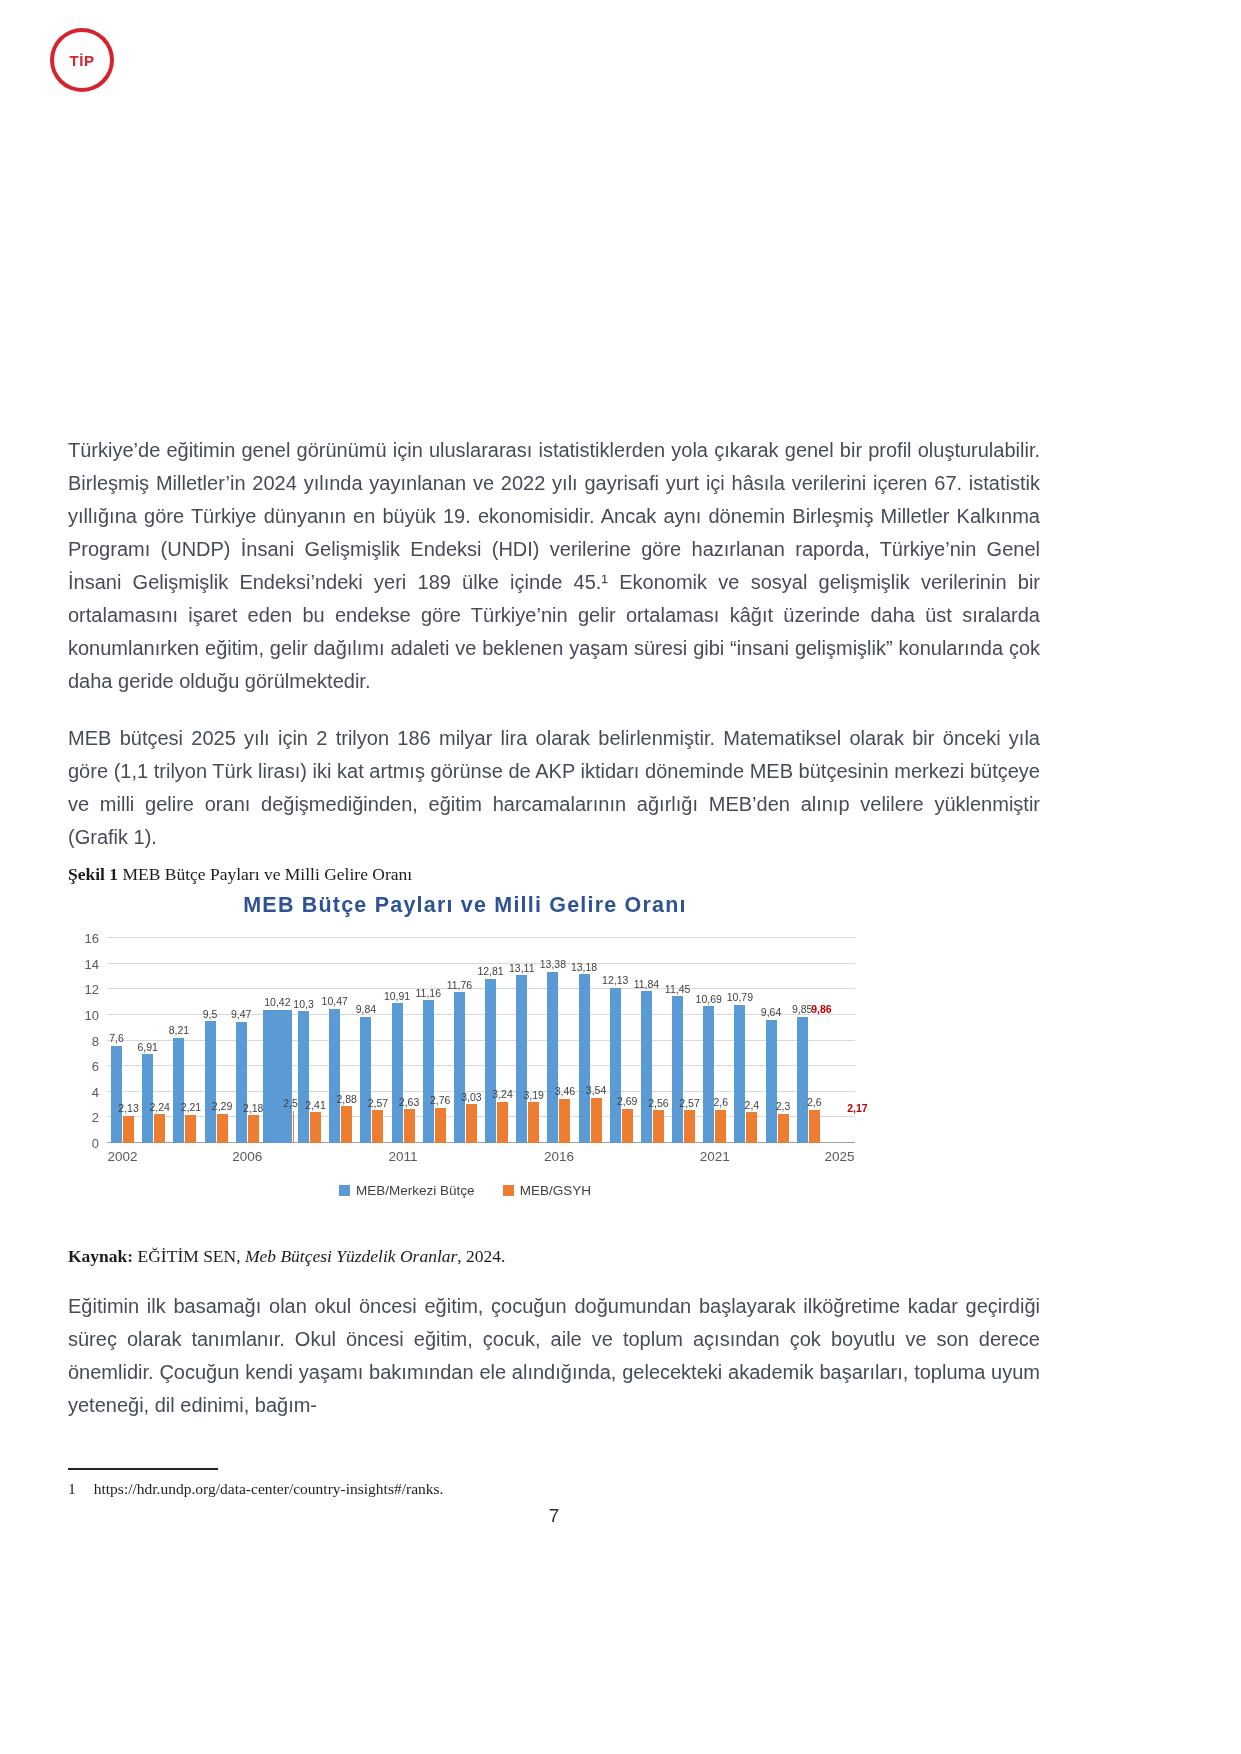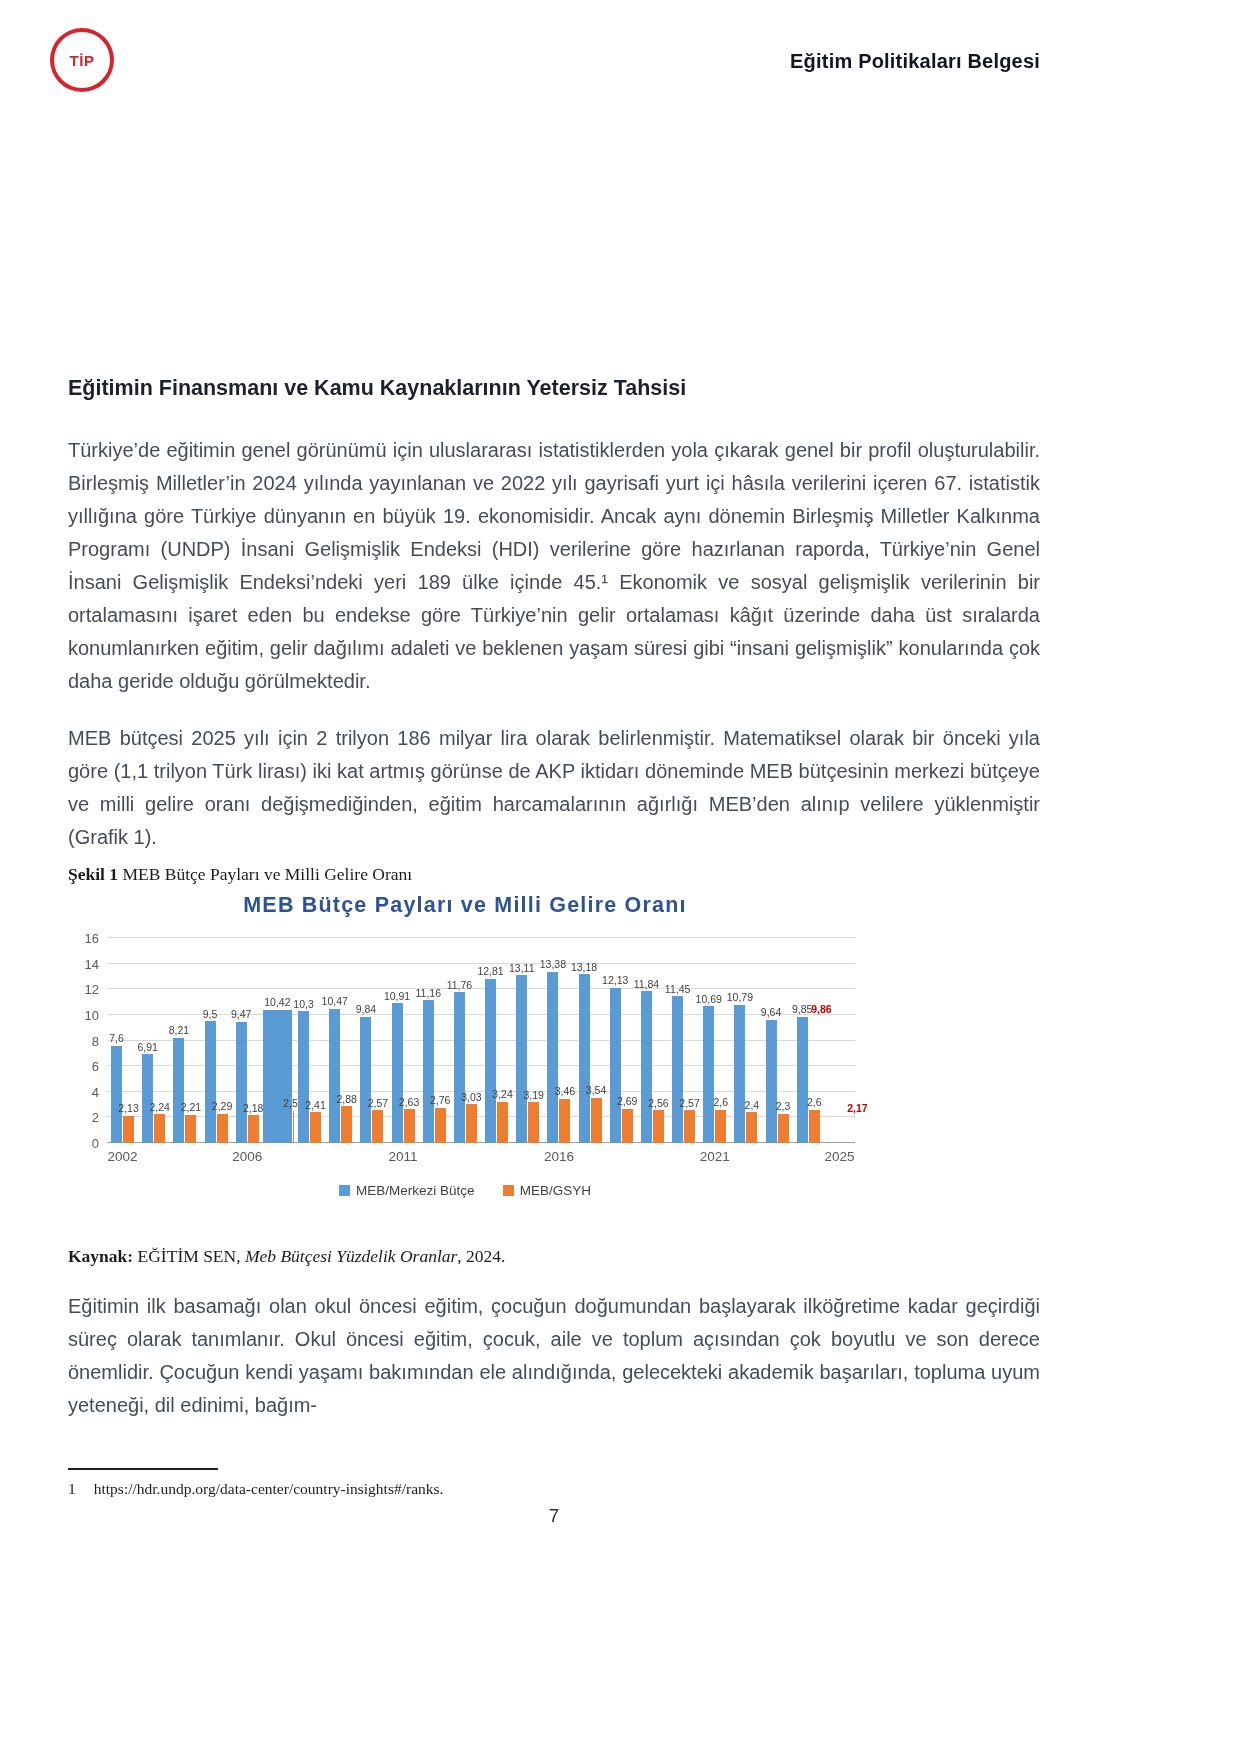--- a/index.html
+++ b/index.html
@@ -70,23 +70,21 @@
 </head>
 <body>
 
 <div class="page">
 
   <div class="logo">
     <div class="logo-ring">
       <span class="logo-text">TİP</span>
     </div>
   </div>
-  <div class="header-title">Eğitim Politikaları Belgesi</div>
-
-  <h2 class="section-heading">Eğitimin Finansmanı ve Kamu Kaynaklarının Yetersiz Tahsisi</h2>
+
 
   <p class="body-text p1">Türkiye’de eğitimin genel görünümü için uluslararası istatistiklerden yola çıkarak genel bir profil oluşturulabilir. Birleşmiş Milletler’in 2024 yılında yayınlanan ve 2022 yılı gayrisafi yurt içi hâsıla verilerini içeren 67. istatistik yıllığına göre Türkiye dünyanın en büyük 19. ekonomisidir. Ancak aynı dönemin Birleşmiş Milletler Kalkınma Programı (UNDP) İnsani Gelişmişlik Endeksi (HDI) verilerine göre hazırlanan raporda, Türkiye’nin Genel İnsani Gelişmişlik Endeksi’ndeki yeri 189 ülke içinde 45.¹ Ekonomik ve sosyal gelişmişlik verilerinin bir ortalamasını işaret eden bu endekse göre Türkiye’nin gelir ortalaması kâğıt üzerinde daha üst sıralarda konumlanırken eğitim, gelir dağılımı adaleti ve beklenen yaşam süresi gibi “insani gelişmişlik” konularında çok daha geride olduğu görülmektedir.</p>
   <p class="body-text p2">MEB bütçesi 2025 yılı için 2 trilyon 186 milyar lira olarak belirlenmiştir. Matematiksel olarak bir önceki yıla göre (1,1 trilyon Türk lirası) iki kat artmış görünse de AKP iktidarı döneminde MEB bütçesinin merkezi bütçeye ve milli gelire oranı değişmediğinden, eğitim harcamalarının ağırlığı MEB’den alınıp velilere yüklenmiştir (Grafik 1).</p>
 
   <div class="fig-caption"><b>Şekil 1</b><span> MEB Bütçe Payları ve Milli Gelire Oranı</span></div>
 
   <div class="chart">
     <div class="chart-title">MEB Bütçe Payları ve Milli Gelire Oranı</div>
     <div class="chart-body">
       <div class="y-axis">

